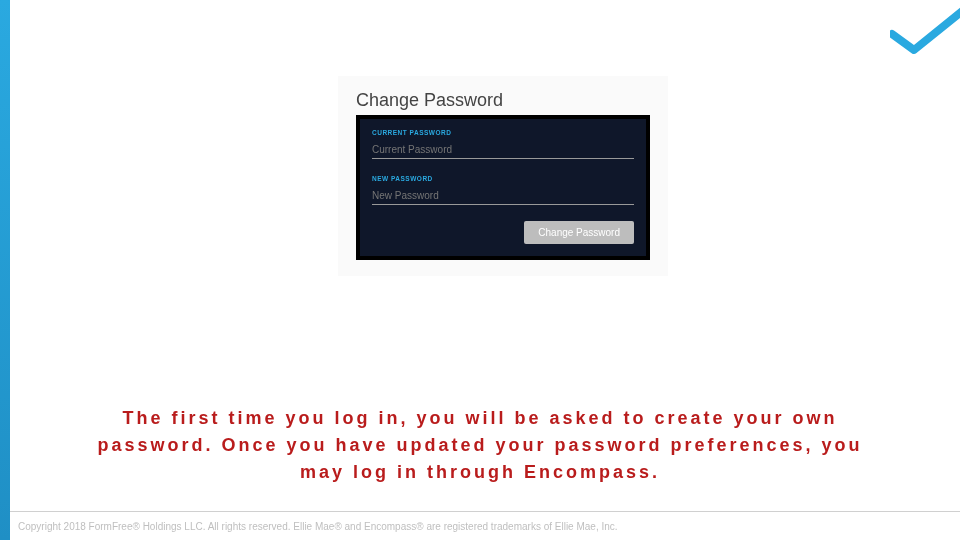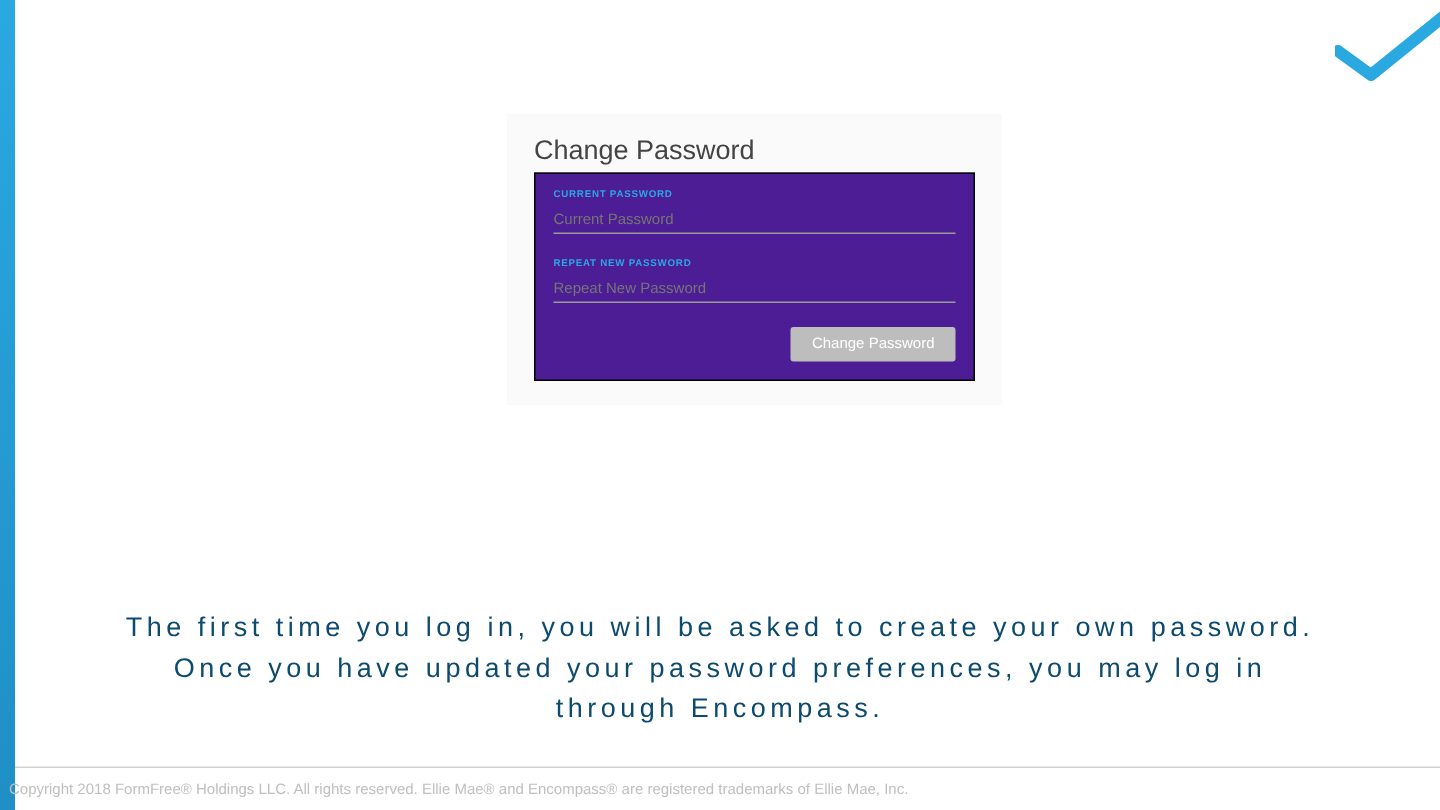--- a/index.html
+++ b/index.html
@@ -26,21 +26,21 @@
   .checkmark svg { width: 100%; height: 100%; }
   .bottom-line {
     position: absolute;
     left: 10px; right: 0;
     bottom: 28px;
     height: 1px;
     background: #d0d0d0;
   }
   .copyright {
     position: absolute;
-    left: 6px; bottom: 8px;
+    left: 18px; bottom: 8px;
     font-size: 10px;
     color: #bfbfbf;
   }
   .panel {
     position: absolute;
     left: 338px; top: 76px;
     width: 330px;
     background: #fafafa;
     padding: 14px 18px 16px 18px;
   }
@@ -49,22 +49,22 @@
     color: #444;
     font-weight: 400;
     margin-bottom: 4px;
   }
   .panel-sub {
     font-size: 8px;
     color: #aaa;
     margin-bottom: 10px;
   }
   .card {
-    background: #4c1d95;
-    border: 1px solid #000000;
+    background: #0f172a;
+    border: 4px solid #000000;
     padding: 10px 12px 12px 12px;
   }
   .field { margin-bottom: 16px; }
   .field-label {
     font-size: 6.5px;
     letter-spacing: 0.5px;
     color: #2aa9e0;
     text-transform: uppercase;
     margin-bottom: 3px;
     font-weight: bold;
@@ -89,24 +89,24 @@
     border: none;
     border-radius: 2px;
     cursor: pointer;
   }
   .caption {
     position: absolute;
     top: 405px;
     left: 80px; right: 80px;
     text-align: center;
     font-size: 18px;
-    color: #0c4a6e;
+    color: #b91c1c;
     letter-spacing: 3px;
     line-height: 1.5;
-    font-weight: 400;
+    font-weight: 700;
   }
 </style>
 </head>
 <body>
 
 <div class="left-bar"></div>
 
 <div class="checkmark">
   <svg viewBox="0 0 70 50">
     <path d="M 2 28 L 24 44 L 76 2" stroke="#2aa9e0" stroke-width="8" fill="none" stroke-linecap="round" stroke-linejoin="round"></path>
@@ -115,25 +115,25 @@
 
 <div class="panel">
   <div class="panel-title">Change Password</div>
   <div class="card">
 
     <div class="field">
       <div class="field-label">CURRENT PASSWORD</div>
       <input class="field-input" type="text" placeholder="Current Password" style="">
     </div>
 
+    <div class="field">
+      <div class="field-label">NEW PASSWORD</div>
+      <input class="field-input" type="text" placeholder="New Password" style="">
+    </div>
 
-    <div class="field">
-      <div class="field-label">REPEAT NEW PASSWORD</div>
-      <input class="field-input" type="text" placeholder="Repeat New Password" style="">
-    </div>
 
     <div class="btn-row">
       <button class="change-btn">Change Password</button>
     </div>
   </div>
 </div>
 
 <div class="caption">The first time you log in, you will be asked to create your own password. Once you have updated your password preferences, you may log in through Encompass.</div>
 
 <div class="bottom-line"></div>

